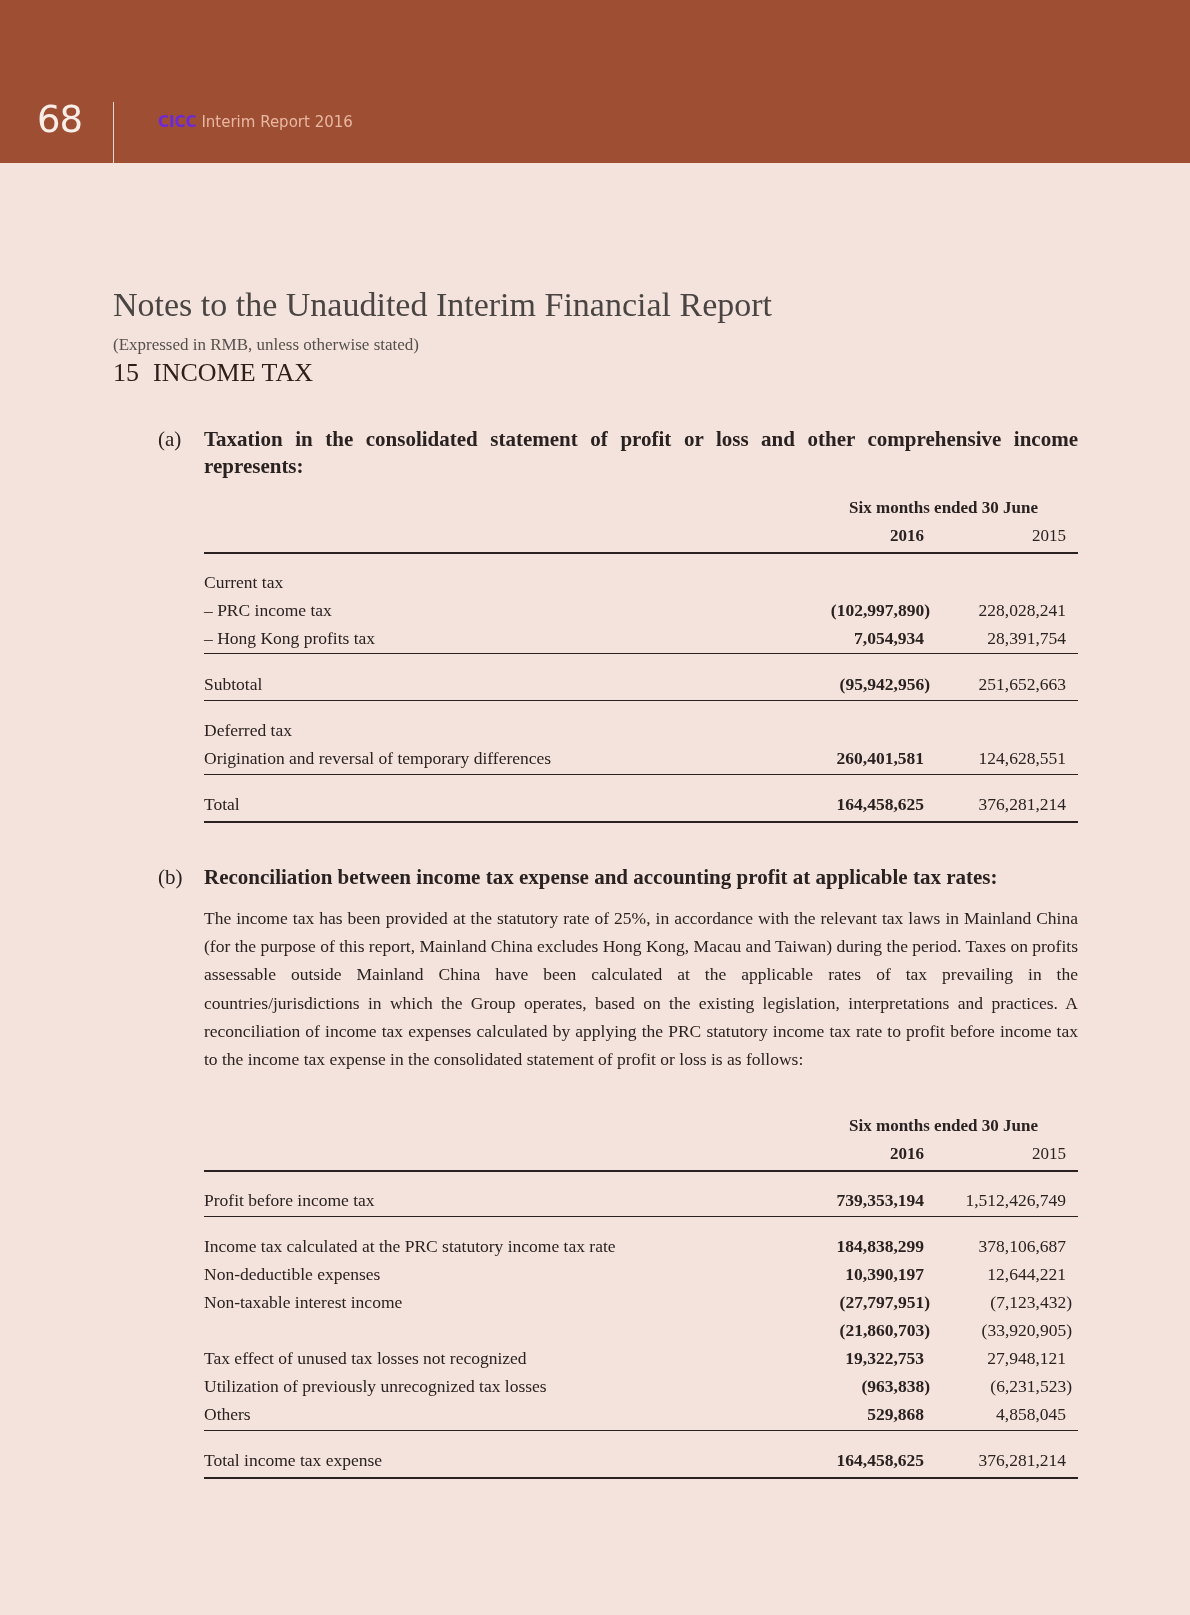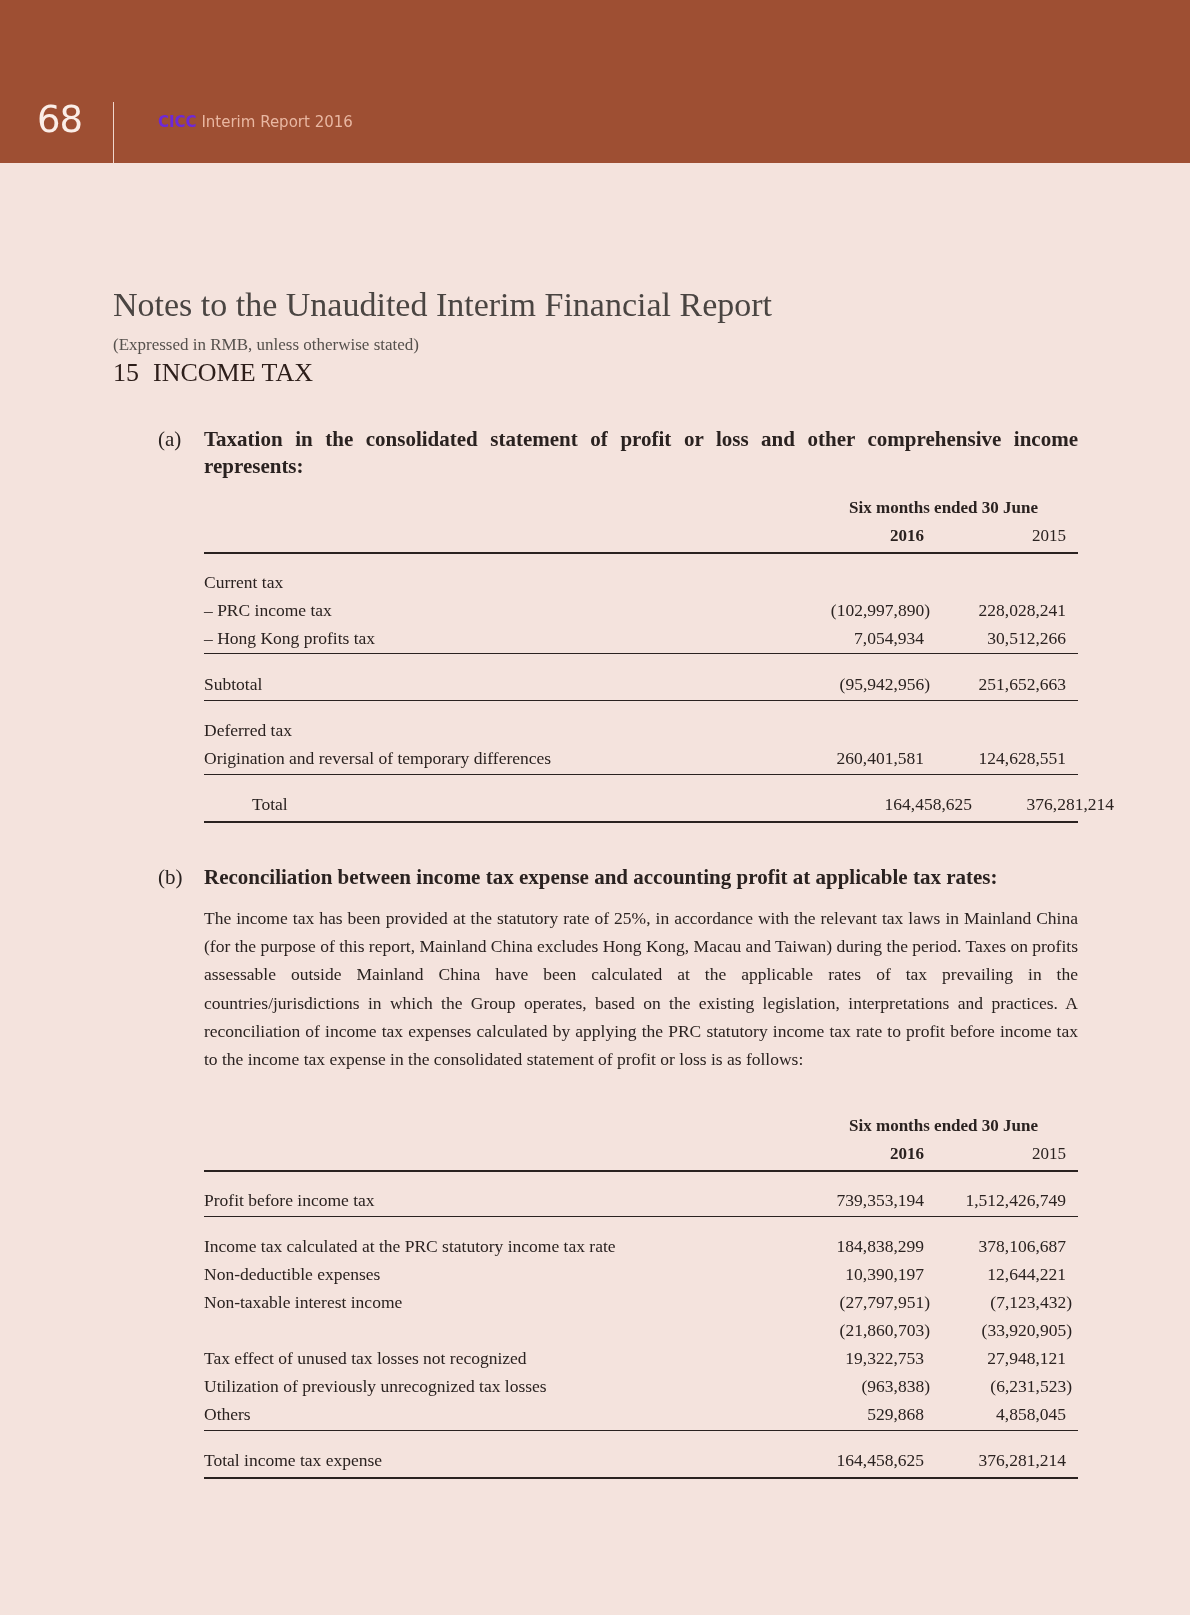--- a/index.html
+++ b/index.html
@@ -58,21 +58,21 @@
 
     .tbl { position: absolute; left: 204px; width: 874px; }
     .tbl .hdr-period {
       position: absolute; right: 40px; font-size: 17px; font-weight: bold;
     }
     .tbl .hdr-year { position: absolute; font-size: 17px; }
     .tbl .rule { position: absolute; left: 0; width: 874px; height: 0; border-top: 1.4px solid #2a2220; }
     .tbl .rule.thick { border-top-width: 2.4px; }
     .row { position: absolute; left: 0; width: 874px; height: 22px; font-size: 17.5px; }
     .row .lbl { position: absolute; left: 0; white-space: nowrap; }
-    .row .v16 { position: absolute; right: 154px; font-weight: normal; text-align: right; }
+    .row .v16 { position: absolute; right: 154px; font-weight: bold; text-align: right; }
     .row .v15 { position: absolute; right: 12px; text-align: right; }
     .row .v16.neg { right: 148px; }
     .row .v15.neg { right: 6px; }
   </style>
 </head>
 <body>
 
 <div class="header-band"></div>
 <div class="page-num">68</div>
 <div class="header-divider"></div>
@@ -102,39 +102,39 @@
     <span class="lbl">Current tax</span>
   </div>
   <div class="row" style="top:102px;">
     <span class="lbl">– PRC income tax</span>
     <span class="v16 neg">(102,997,890)</span>
     <span class="v15">228,028,241</span>
   </div>
   <div class="row" style="top:130px;">
     <span class="lbl">– Hong Kong profits tax</span>
     <span class="v16">7,054,934</span>
-    <span class="v15">30,512,266</span>
+    <span class="v15">28,391,754</span>
   </div>
   <div class="rule" style="top:155px;"></div>
   <div class="row" style="top:176px;">
     <span class="lbl">Subtotal</span>
     <span class="v16 neg">(95,942,956)</span>
     <span class="v15">251,652,663</span>
   </div>
   <div class="rule" style="top:202px;"></div>
   <div class="row" style="top:222px;">
     <span class="lbl">Deferred tax</span>
   </div>
   <div class="row" style="top:250px;">
     <span class="lbl">Origination and reversal of temporary differences</span>
     <span class="v16">260,401,581</span>
     <span class="v15">124,628,551</span>
   </div>
   <div class="rule" style="top:276px;"></div>
-  <div class="row" style="top:296px;margin-left:48px;">
+  <div class="row" style="top:296px;">
     <span class="lbl">Total</span>
     <span class="v16">164,458,625</span>
     <span class="v15">376,281,214</span>
   </div>
   <div class="rule thick" style="top:323px;"></div>
 </div>
 
 <div class="subhead" style="top:864px;">
   <span class="letter">(b)</span>
   <span class="text">Reconciliation between income tax expense and accounting profit at applicable tax rates:</span>

